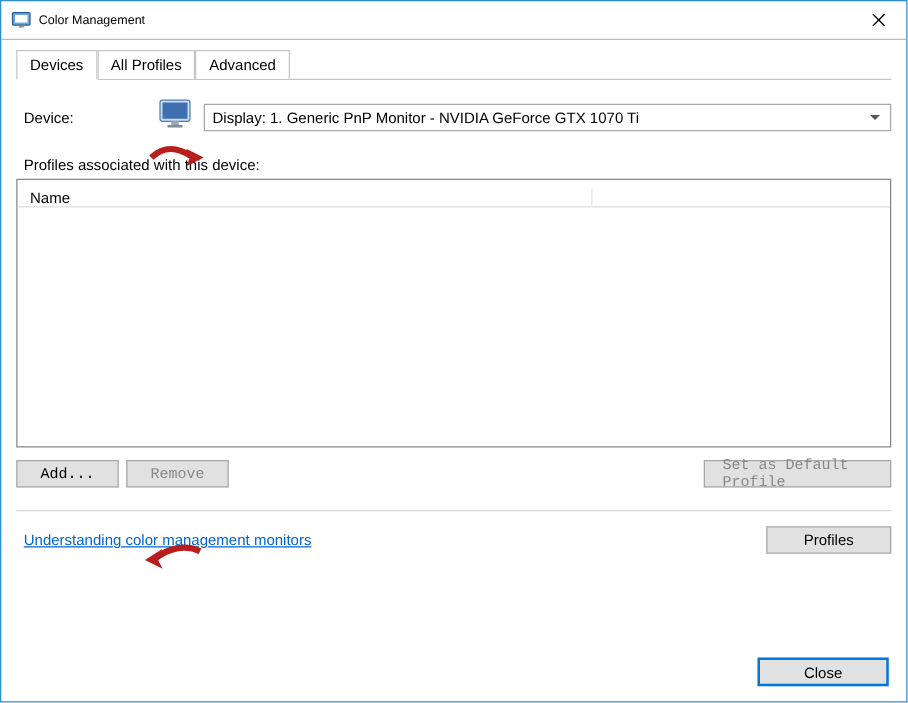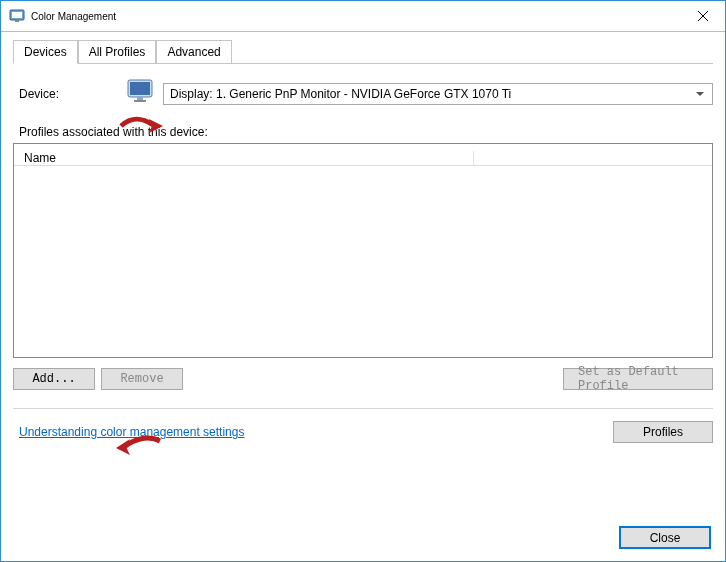--- a/index.html
+++ b/index.html
@@ -175,21 +175,21 @@
     cursor: pointer;
     margin-left: 6px;
   }
   .profiles-btn { width: 100px; margin-left: auto; }
   .footer {
     display: flex;
     justify-content: flex-end;
     padding: 8px 14px 12px 0;
   }
   .close-main {
-    width: 92px;
+    width: 105px;
     height: 23px;
     border: 2px solid #0078d7;
     background: #e1e1e1;
     cursor: pointer;
     display:flex;align-items:center;justify-content:center;
     font-size:12px;
   }
   
   .arrow {
     position: absolute;
@@ -251,21 +251,21 @@
 
     <div class="button-row">
       <div class="btn small">Add...</div>
       <div class="btn small disabled">Remove</div>
       <div class="btn default-profile disabled">Set as Default Profile</div>
     </div>
 
     <div class="hr"></div>
 
     <div class="bottom-row">
-      <span class="link">Understanding color management settings</span>
+      <span class="link">Understanding color management monitors</span>
       <div class="btn profiles-btn">Profiles</div>
     </div>
   </div>
 
   <div class="footer">
     <div class="close-main">Close</div>
   </div>
 
   <svg class="arrow arrow1" viewBox="0 0 44 22">
     <path d="M2 11 C 12 2, 22 2, 34 10" fill="none" stroke="#b81e1e" stroke-width="5"></path>

